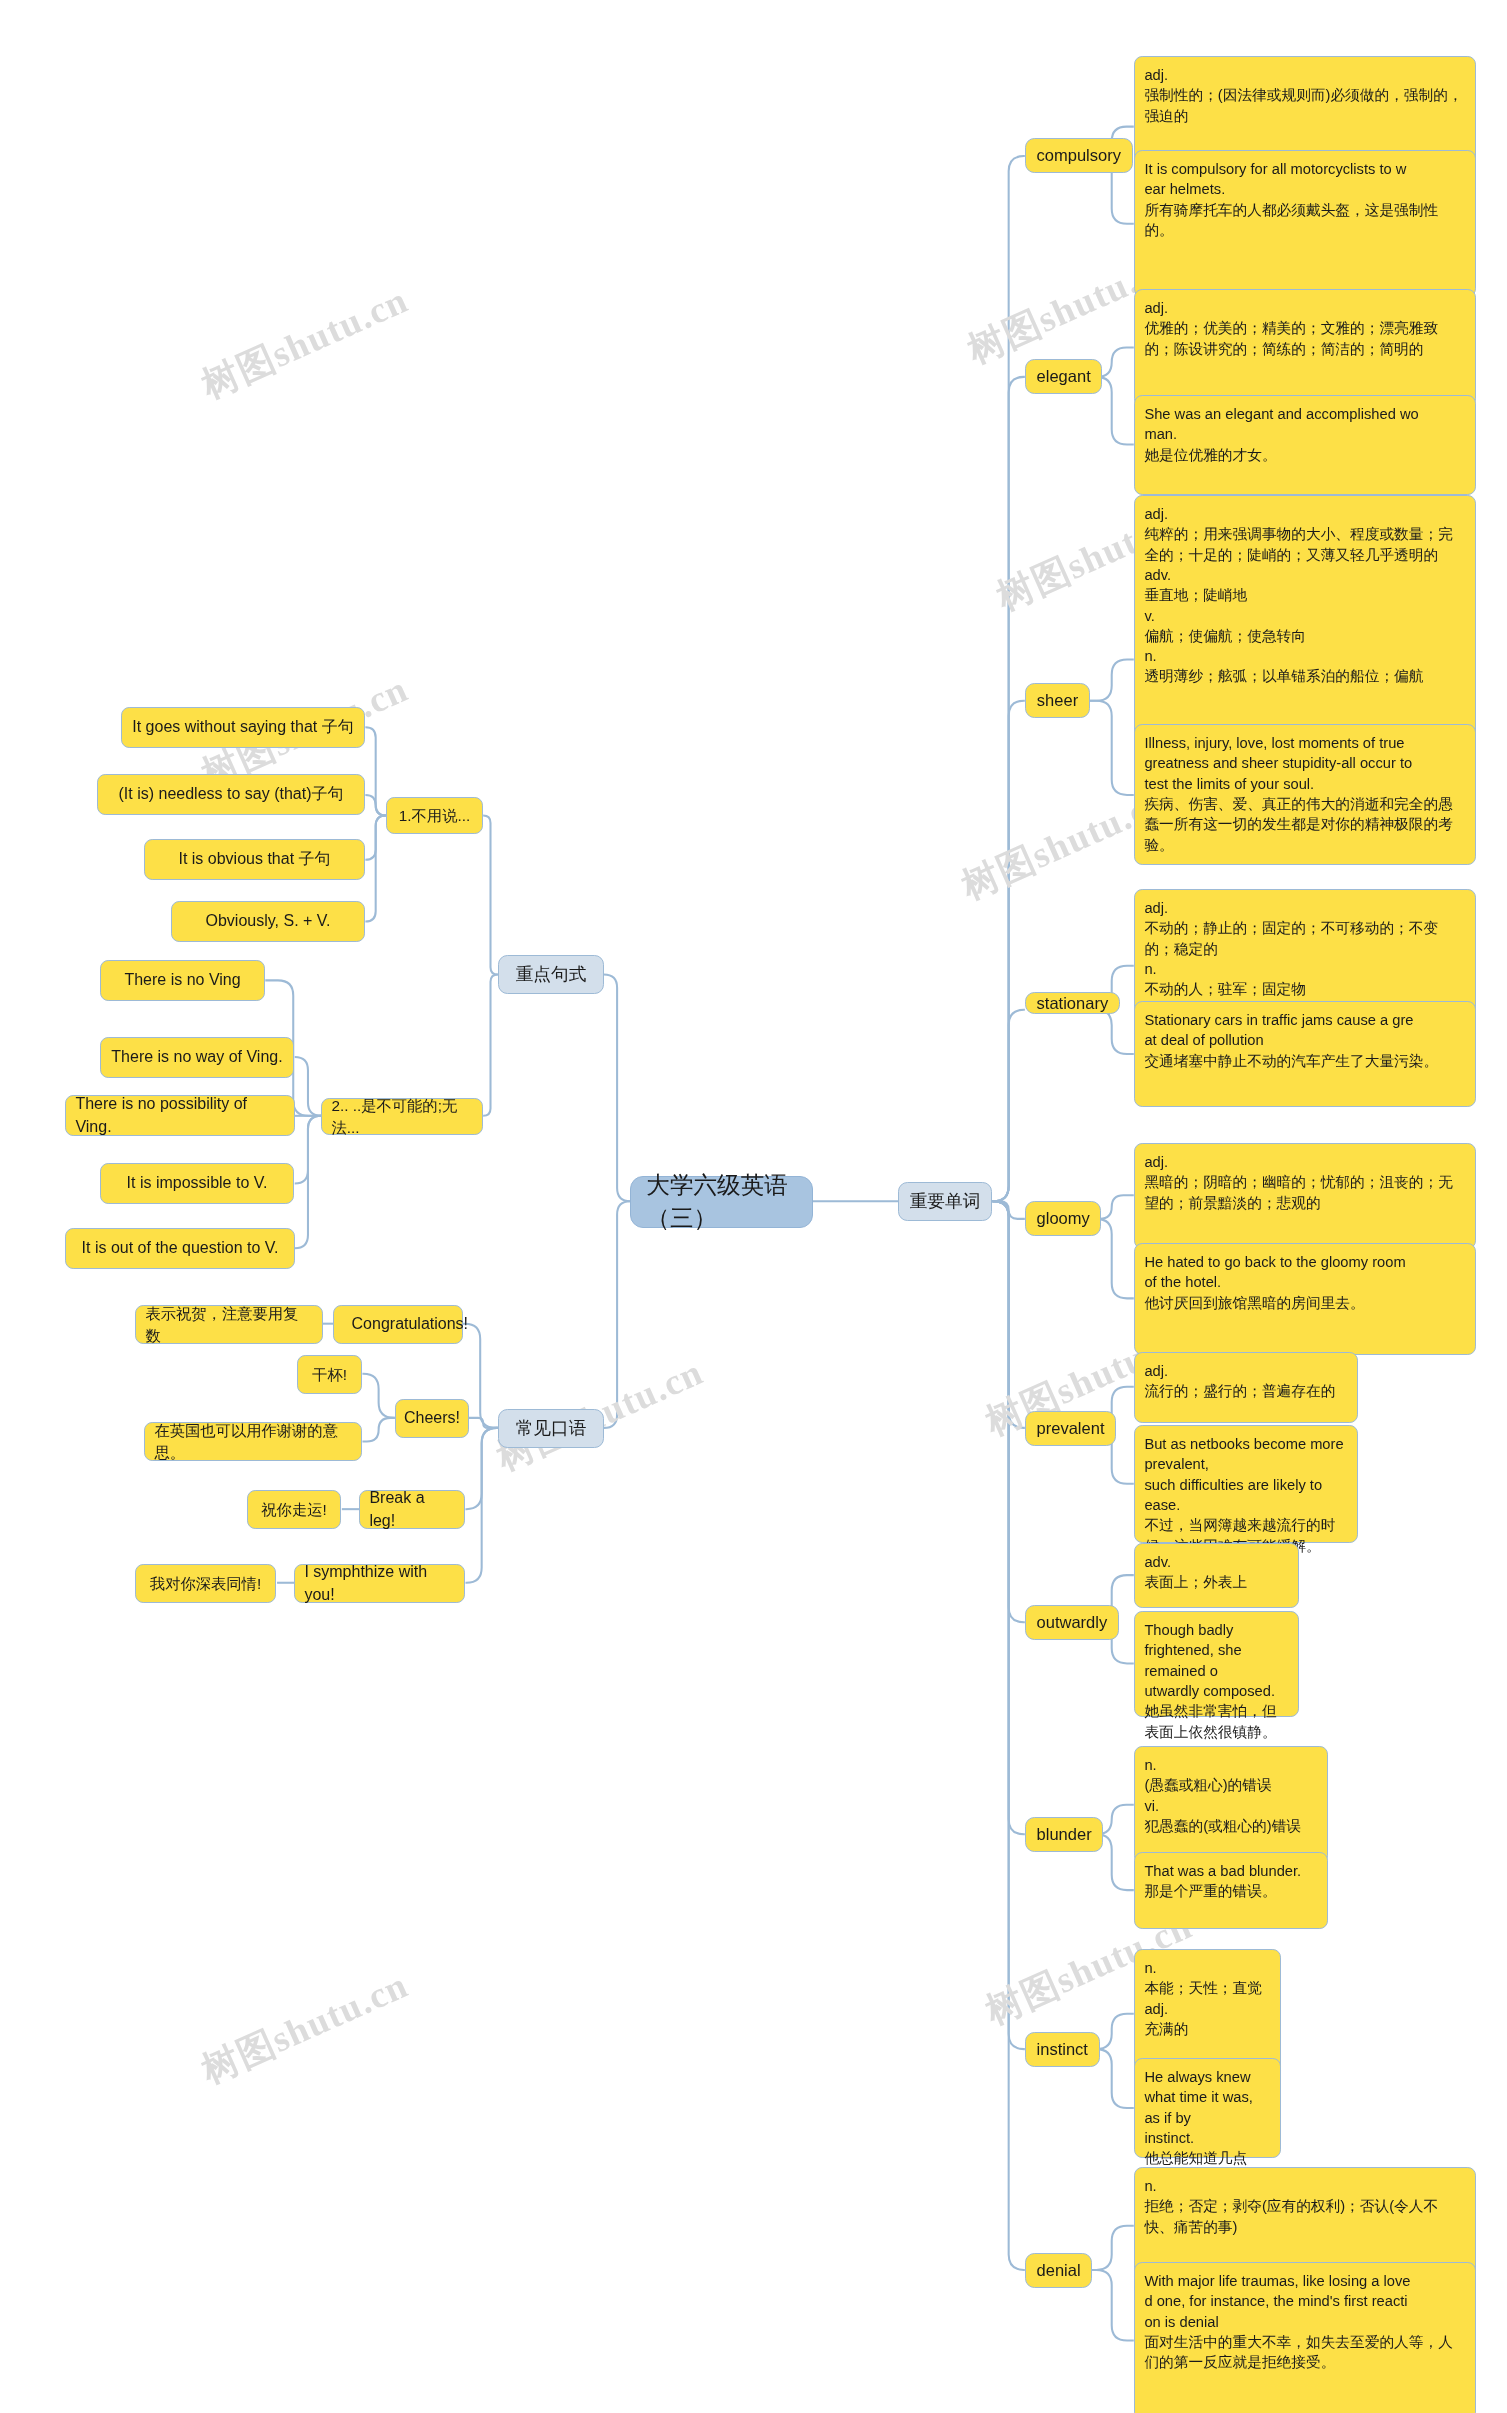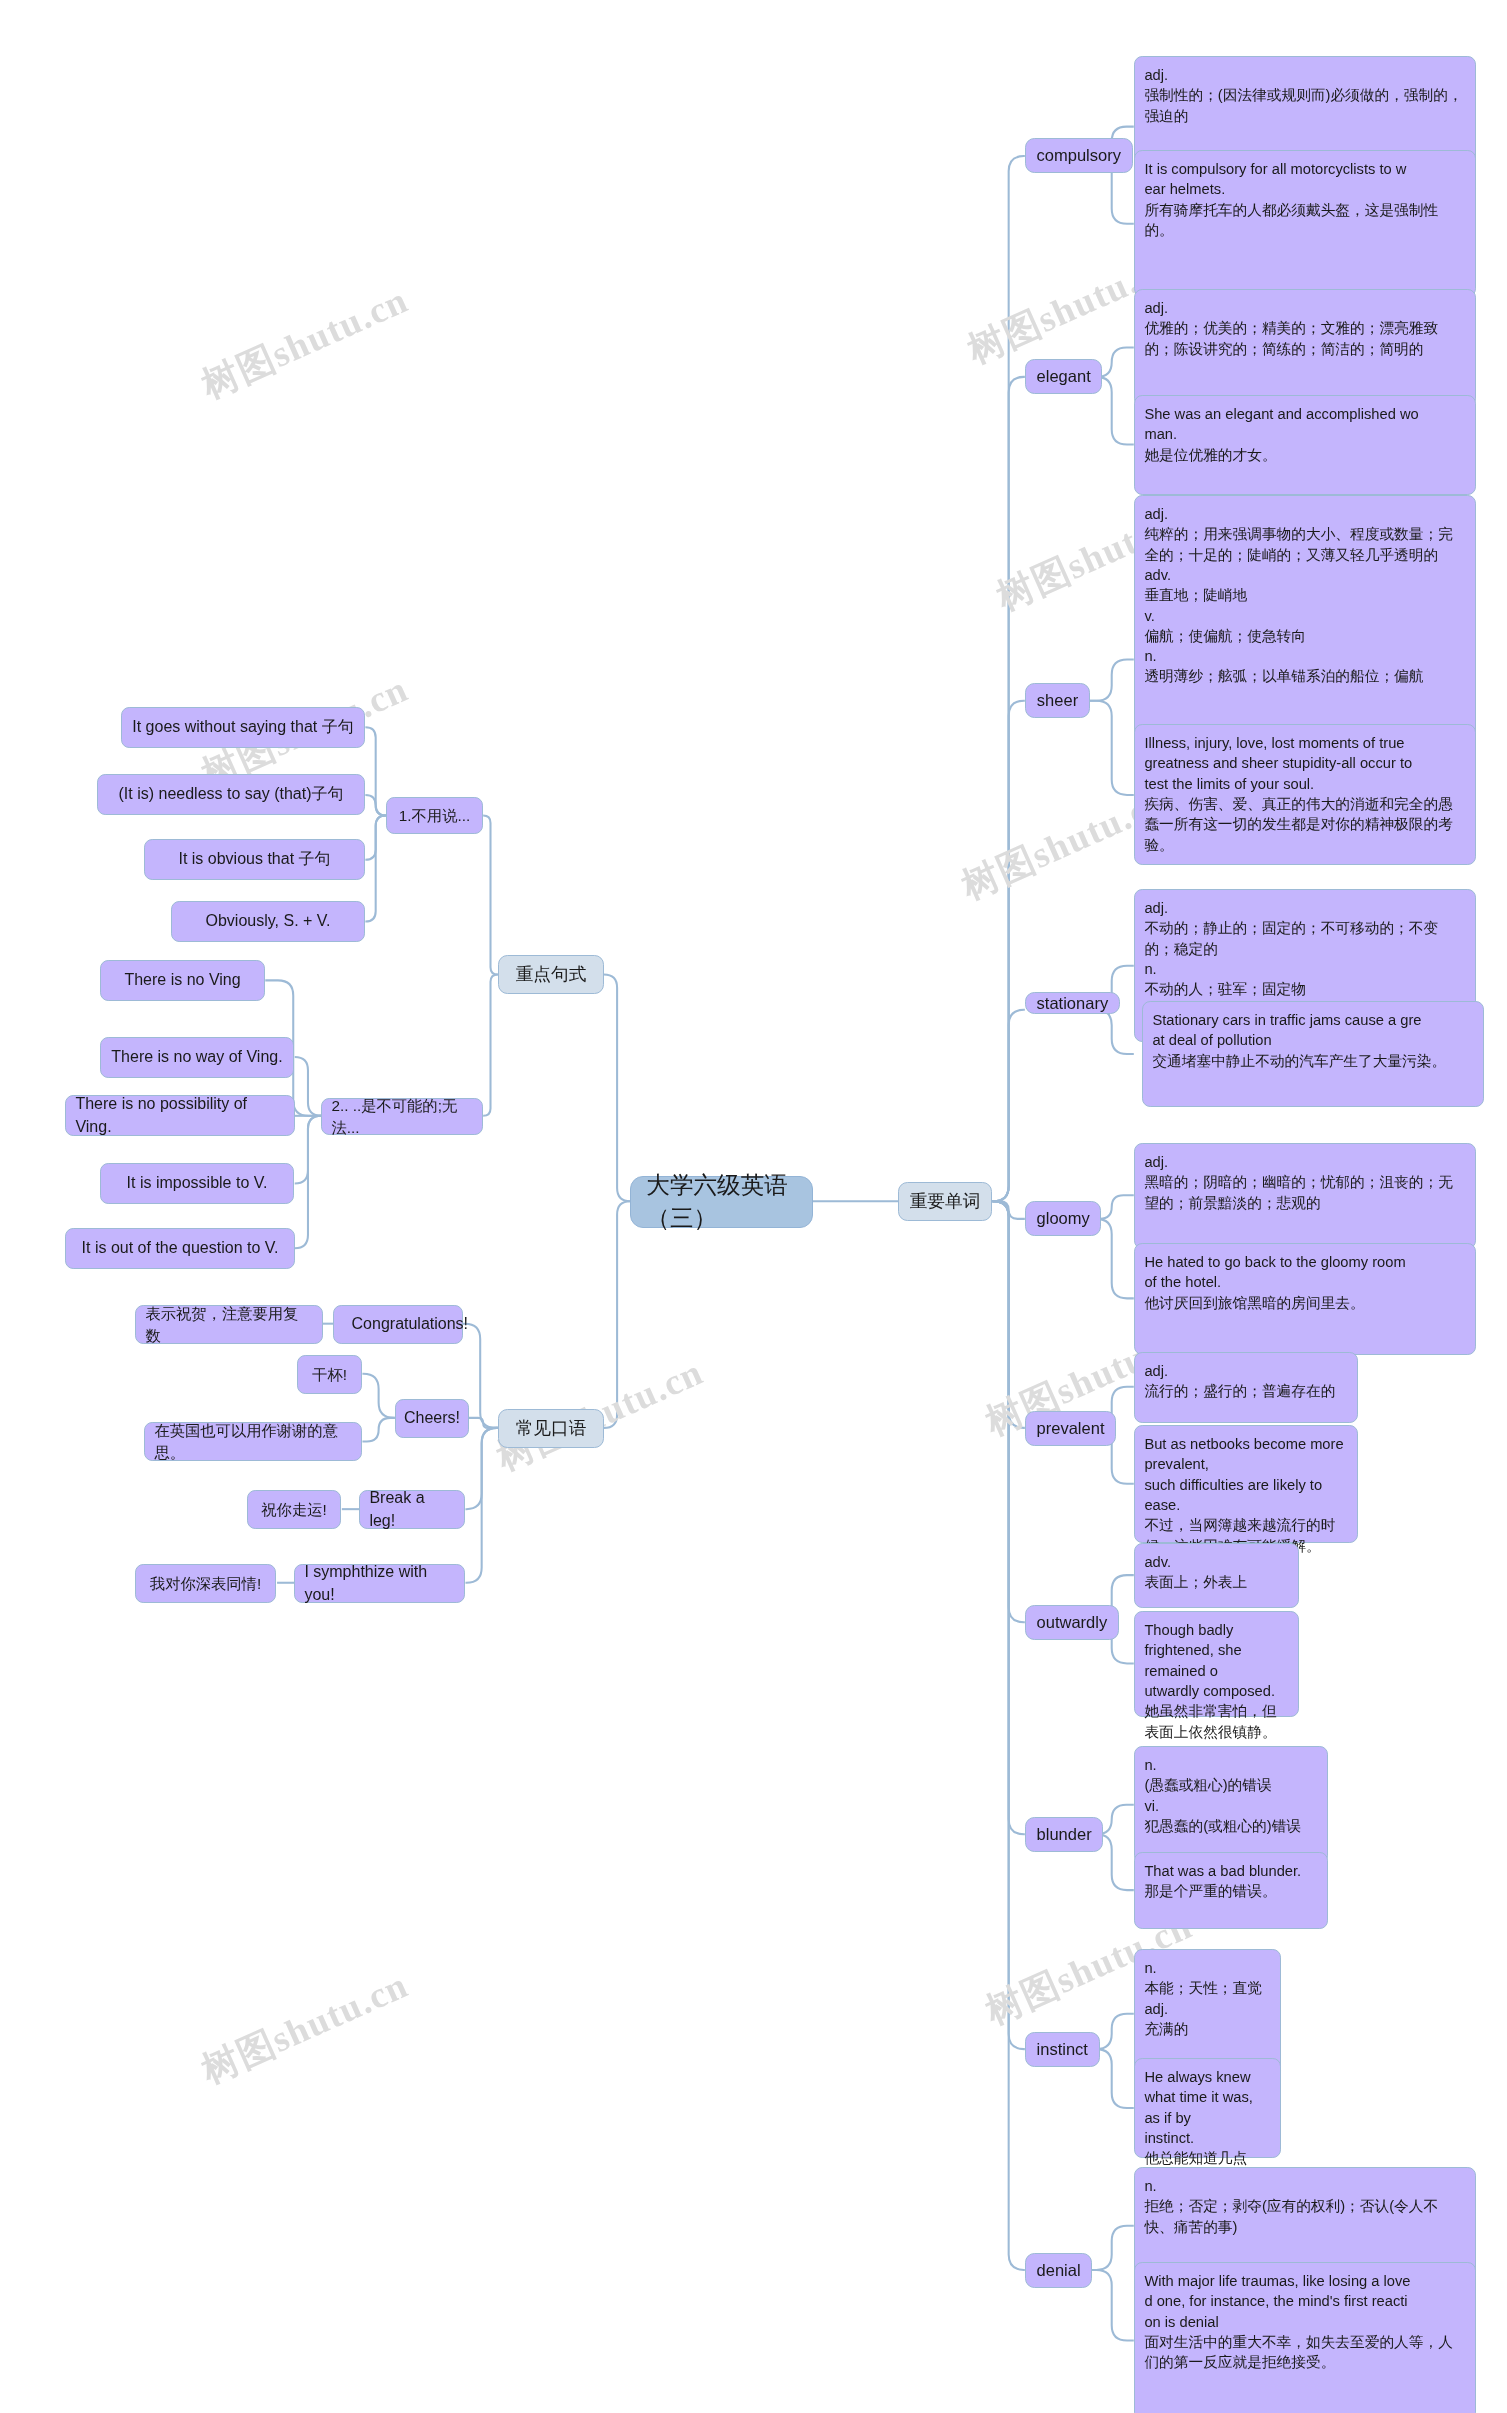--- a/index.html
+++ b/index.html
@@ -11,21 +11,21 @@
   #canvas{position:absolute;inset:0;width:1508px;height:2413px;}
   #links{position:absolute;left:0;top:0;width:1508px;height:2413px;pointer-events:none;}
   .wm{
     position:absolute;color:#dcdcdc;font-size:37px;font-weight:700;
     font-family:"Liberation Serif","DejaVu Serif",serif;
     transform:rotate(-24deg);transform-origin:left top;white-space:nowrap;
     user-select:none;letter-spacing:1.2px;
   }
   .node{
     position:absolute;box-sizing:border-box;
-    border:1.2px solid #9dbad6;border-radius:8.2px;background:#c4b5fd;
+    border:1.2px solid #9dbad6;border-radius:8.2px;background:#fde047;
     display:flex;align-items:center;
     padding:5.9px 9.4px;line-height:1.38;
     white-space:pre-line;
   }
   .node.center{
     background:#a8c4e0;border-color:#93b4d6;border-radius:13px;
     font-size:23.6px;justify-content:center;padding:10.6px 15.3px;
   }
   .node.lvl2{
     background:#d3dfeb;border-color:#9dbad6;border-radius:9.4px;
@@ -129,21 +129,21 @@
 透明薄纱；舷弧；以单锚系泊的船位；偏航</div>
     <div class="node detail" style="left: 1134px; top: 724px; width: 342px; height: 141px;">Illness, injury, love, lost moments of true
 greatness and sheer stupidity-all occur to
  test the limits of your soul.
 疾病、伤害、爱、真正的伟大的消逝和完全的愚蠢一所有这一切的发生都是对你的精神极限的考验。</div>
     <div class="node word" style="left: 1025px; top: 992px; height: 22px; min-width: 65px; padding: 4.7px 10.6px;">stationary</div>
     <div class="node detail" style="left: 1134px; top: 889px; width: 342px; height: 153px;">adj.
 不动的；静止的；固定的；不可移动的；不变的；稳定的
 n.
 不动的人；驻军；固定物</div>
-    <div class="node detail" style="left: 1134px; top: 1001px; width: 342px; height: 106px; margin-left: 8px;">Stationary cars in traffic jams cause a gre
+    <div class="node detail" style="left: 1134px; top: 1001px; width: 342px; height: 106px;">Stationary cars in traffic jams cause a gre
 at deal of pollution
 交通堵塞中静止不动的汽车产生了大量污染。</div>
     <div class="node word" style="left: 1025px; top: 1201px; height: 35px; min-width: 65px; padding: 4.7px 10.6px;">gloomy</div>
     <div class="node detail" style="left: 1134px; top: 1143px; width: 342px; height: 106px;">adj.
 黑暗的；阴暗的；幽暗的；忧郁的；沮丧的；无望的；前景黯淡的；悲观的</div>
     <div class="node detail" style="left: 1134px; top: 1243px; width: 342px; height: 112px;">He hated to go back to the gloomy room
  of the hotel.
 他讨厌回到旅馆黑暗的房间里去。</div>
     <div class="node word" style="left: 1025px; top: 1411px; height: 35px; min-width: 65px; padding: 4.7px 10.6px;">prevalent</div>
     <div class="node detail" style="left: 1134px; top: 1352px; width: 224px; height: 71px;">adj.

